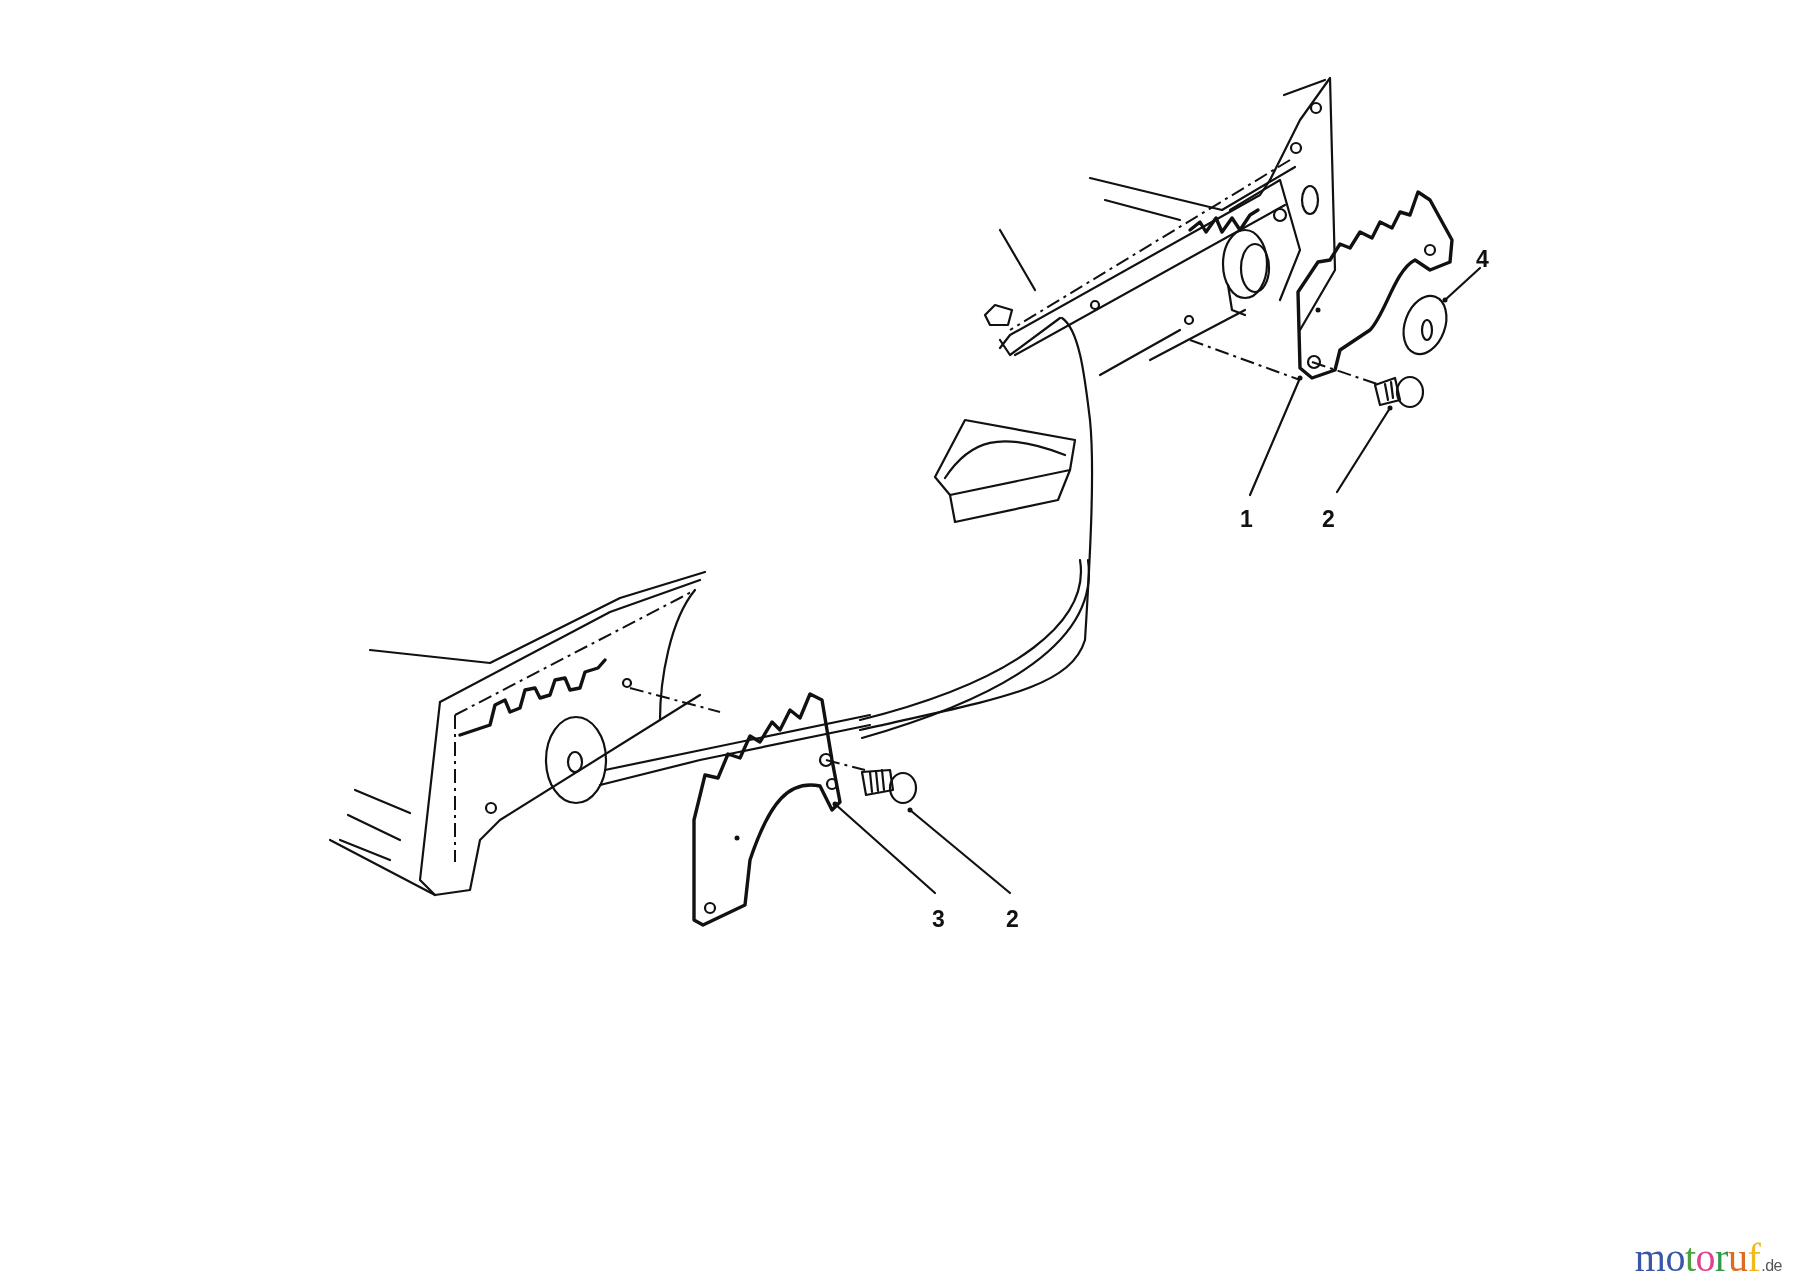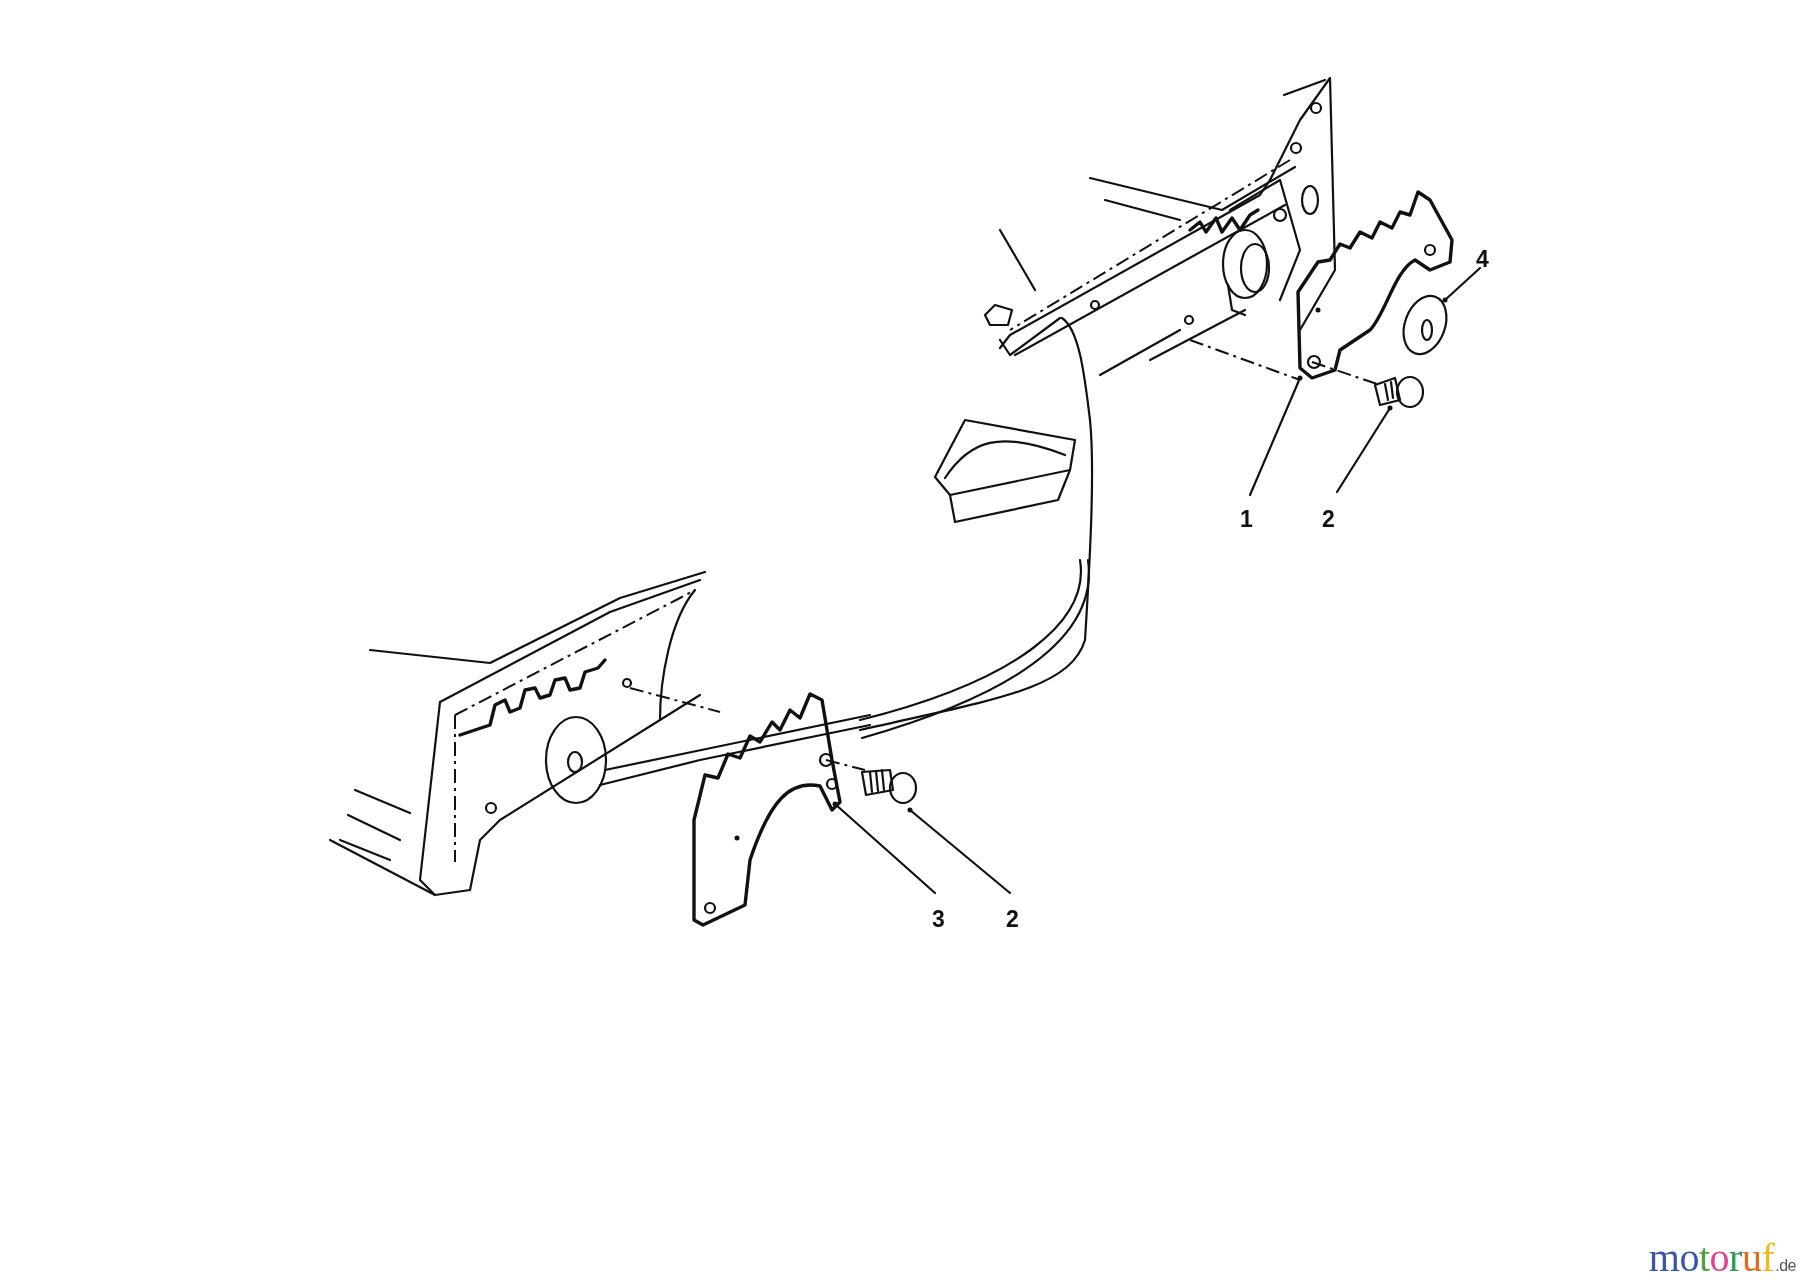--- a/index.html
+++ b/index.html
@@ -4,21 +4,21 @@
 <style>
   html, body { margin: 0; padding: 0; background: #ffffff; }
   body { width: 1800px; height: 1286px; position: relative; overflow: hidden; font-family: "Liberation Sans", sans-serif; }
   .diagram { position: absolute; left: 0; top: 0; width: 1800px; height: 1286px; }
   .diagram svg { position: absolute; left: 0; top: 0; }
   .ln { fill: none; stroke: #111; stroke-width: 2.2; stroke-linecap: round; stroke-linejoin: round; }
   .th { fill: none; stroke: #111; stroke-width: 3.4; stroke-linecap: round; stroke-linejoin: round; }
   .dash { fill: none; stroke: #111; stroke-width: 2; stroke-dasharray: 14 5 3 5; }
   .dot { fill: #111; }
   .callout { position: absolute; font-family: "Liberation Sans", sans-serif; font-weight: bold; font-size: 23px; color: #111; line-height: 1; }
-  .watermark { position: absolute; right: 4px; bottom: 8px; font-family: "Liberation Serif", serif; font-size: 40px; letter-spacing: -0.5px; line-height: 1; }
+  .watermark { position: absolute; right: 18px; bottom: 8px; font-family: "Liberation Serif", serif; font-size: 40px; letter-spacing: -0.5px; line-height: 1; }
   .watermark .tld { font-family: "Liberation Sans", sans-serif; font-size: 16px; color: #555; margin-left: 1px; }
 </style>
 </head>
 <body>
 
 <div class="diagram">
   <svg width="1800" height="1286" viewBox="0 0 1800 1286">
 
     <g>
       <polyline class="ln" points="1090,178 1222,210 1295,167"></polyline>

